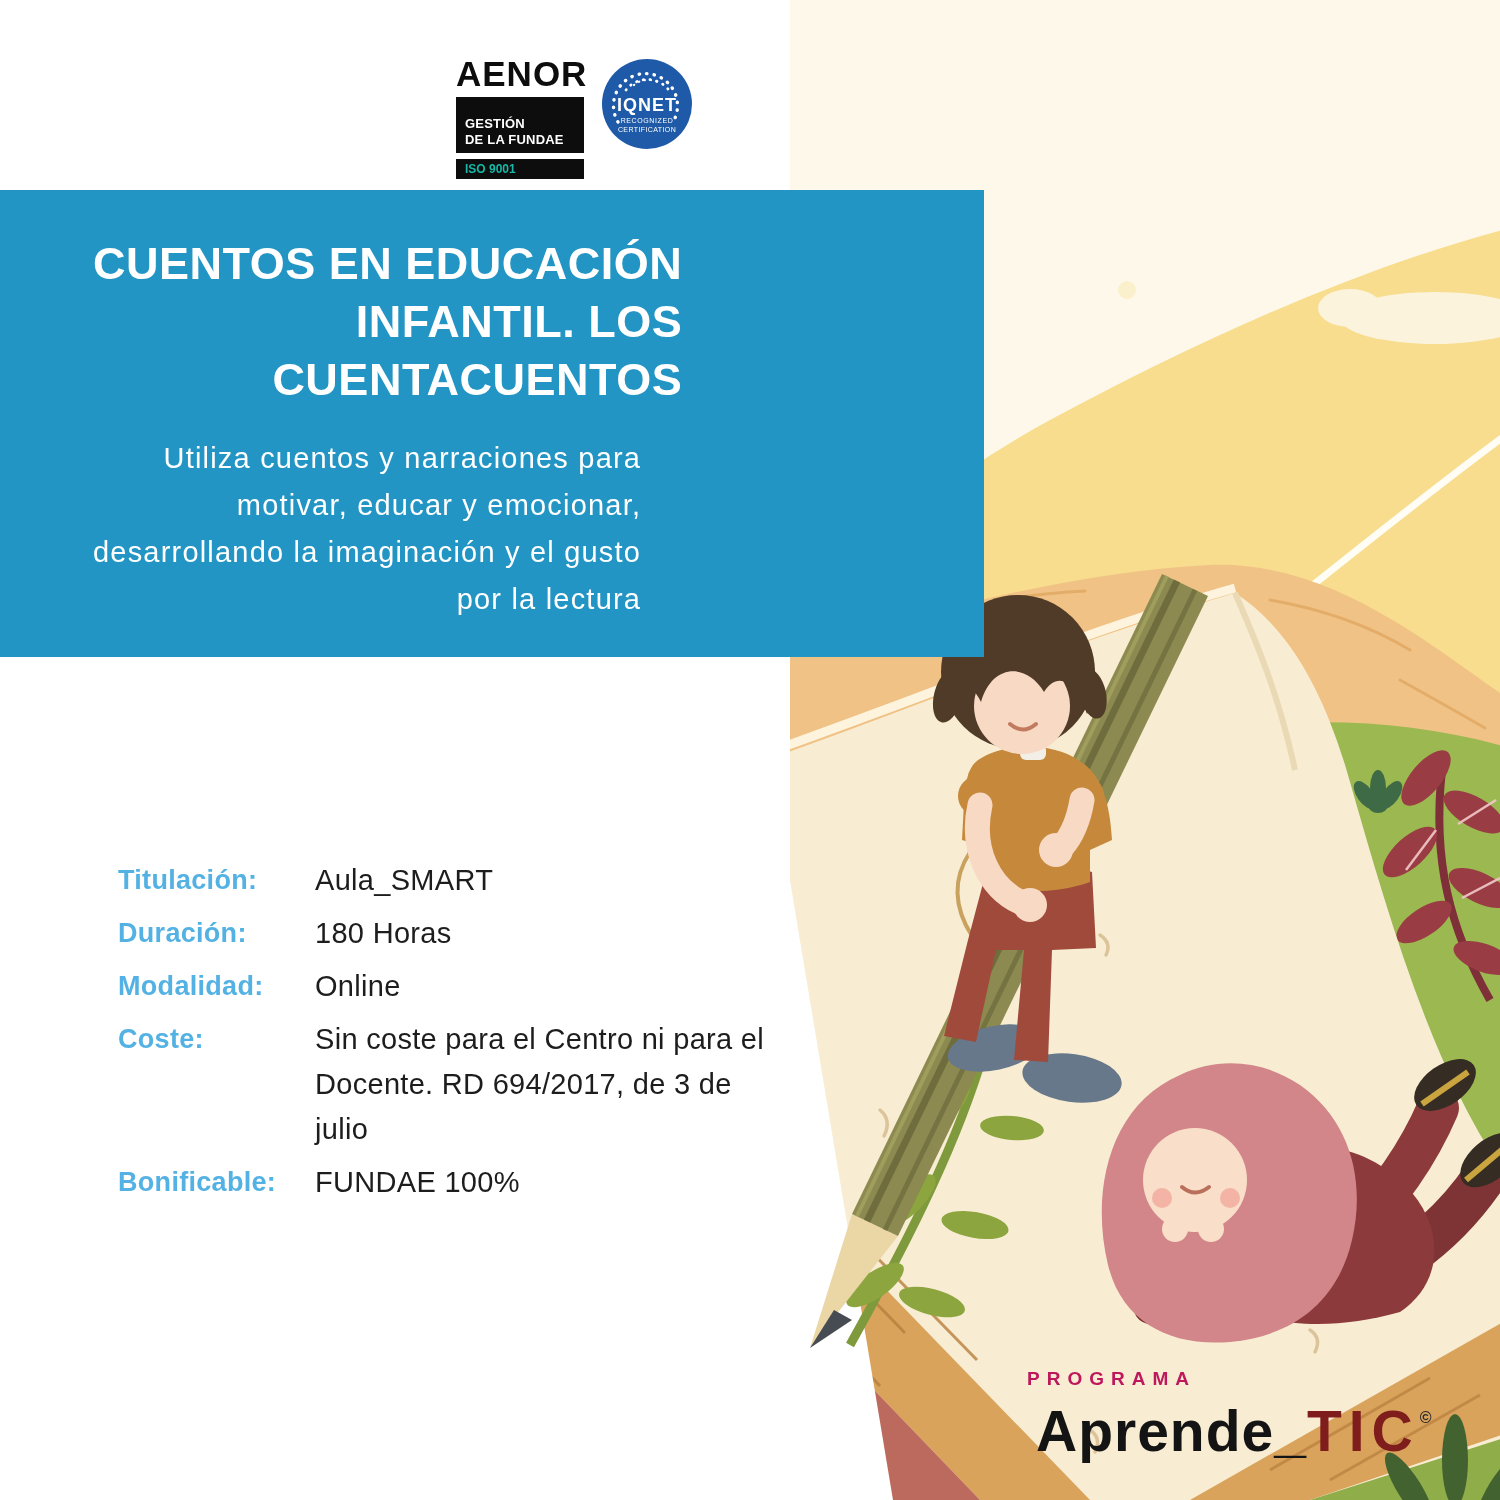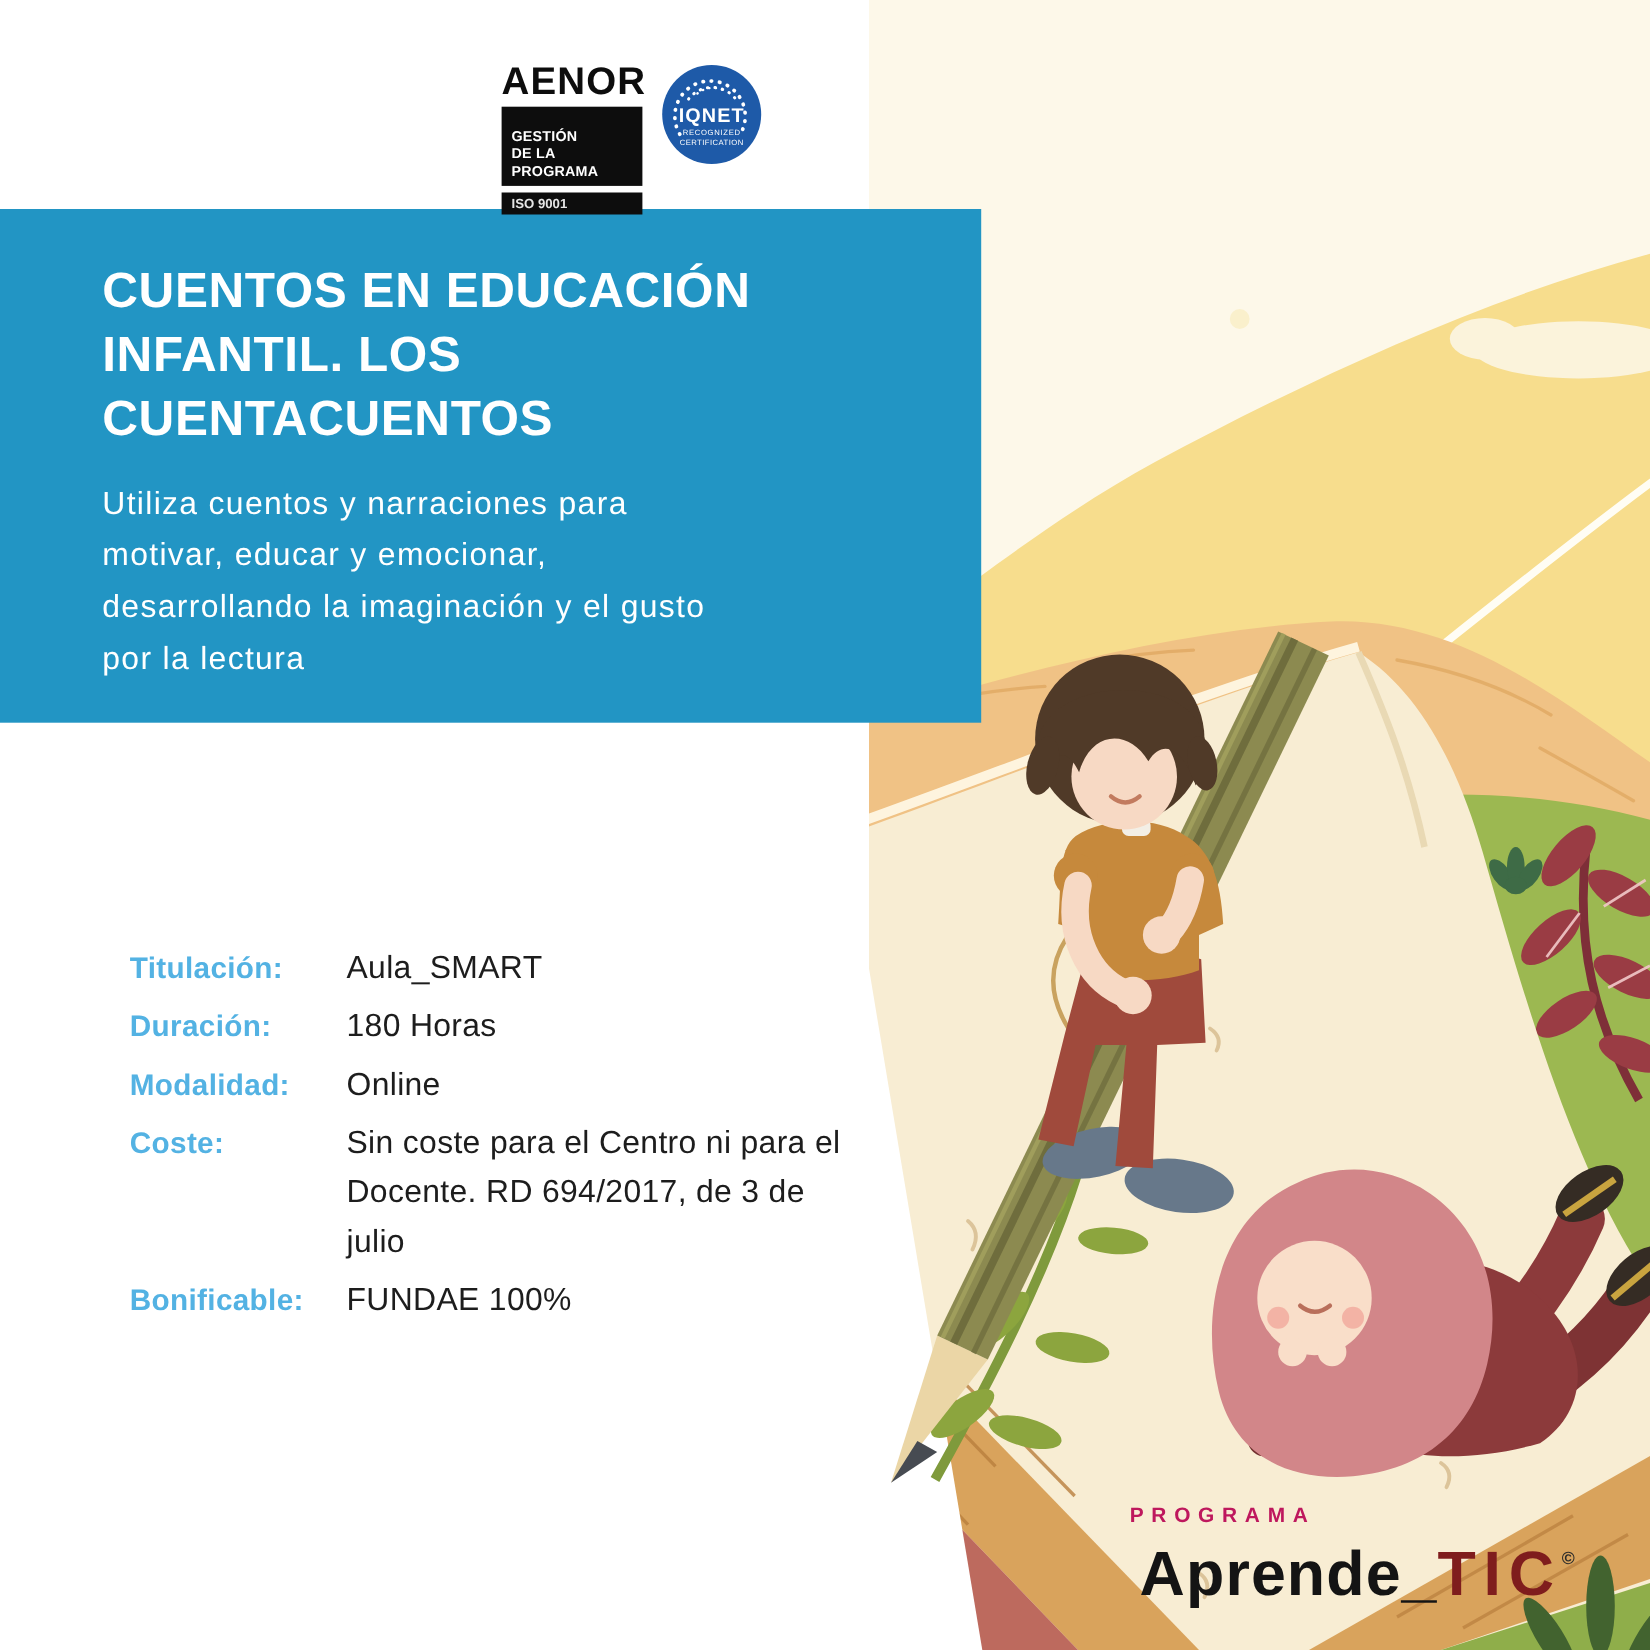--- a/index.html
+++ b/index.html
@@ -10,27 +10,27 @@
   }
   
   .illustration-panel { position:absolute; left:790px; top:0; width:710px; height:1500px; z-index:1; }
   .illustration-panel svg { position:absolute; left:0; top:0; }
 
   
   .aenor { position:absolute; left:456px; top:55px; width:128px; z-index:3; text-align:center; }
   .aenor-brand { font-size:35px; font-weight:800; letter-spacing:1px; color:#0d0d0d; line-height:38px; }
   .aenor-box { background:#0d0d0d; color:#ffffff; text-align:left; padding:19px 9px 5px 9px;
                font-size:13px; font-weight:bold; line-height:16px; letter-spacing:.2px; margin-top:4px; }
-  .aenor-iso { background:#0d0d0d; color:#e5e5e5; text-align:left; padding:3px 9px;
+  .aenor-iso { background:#0d0d0d; color:#14b8a6; text-align:left; padding:3px 9px;
                font-size:12px; font-weight:bold; margin-top:6px; }
   .iqnet { position:absolute; left:601px; top:58px; width:92px; height:92px; z-index:3; }
 
   
-  .blue-block { position:absolute; left:0; top:190px; width:892px; height:467px;
-                background:#2295C4; z-index:2; }
+  .blue-block { position:absolute; left:0; top:190px; width:984px; height:467px;
+                background:#2295C4; z-index:2;text-align:right; }
   .hero-title { position:absolute; left:93px; top:45px; color:#ffffff; font-weight:bold;
                 font-size:45px; line-height:58px; letter-spacing:.5px; }
   .hero-sub { position:absolute; left:93px; top:245px; color:#ffffff; font-weight:400;
               font-size:29px; line-height:47px; letter-spacing:1.2px; }
 
   
   .details { position:absolute; left:118px; top:858px; z-index:2; }
   .detail-row { display:flex; margin-bottom:8px; }
   .detail-label { width:197px; flex:0 0 197px; color:#53B2E3; font-weight:bold;
                   font-size:27px; line-height:45px; letter-spacing:.3px; }
@@ -202,21 +202,21 @@
         <circle cx="385" cy="1229" r="13" fill="#F9DEC9"></circle>
         <circle cx="421" cy="1229" r="13" fill="#F9DEC9"></circle>
       </g>
     </svg>
   </div>
 
   <div class="aenor">
     <div class="aenor-brand">AENOR</div>
     <div class="aenor-box">
       <div>GESTIÓN</div>
-      <div>DE LA PROGRAMA</div>
+      <div>DE LA FUNDAE</div>
     </div>
     <div class="aenor-iso">ISO 9001</div>
   </div>
 
   <div class="iqnet">
     <svg width="92" height="92" viewBox="0 0 92 92">
       <circle cx="46" cy="46" r="45" fill="#1E5AA8"></circle>
       <g stroke="#FFFFFF" fill="none" stroke-linecap="round">
         <path d="M 17,64 A 32,32 0 1 1 74,60" stroke-width="3.4" stroke-dasharray="0.4 7.2"></path>
         <path d="M 25,32 A 27,27 0 0 1 67,31" stroke-width="2.8" stroke-dasharray="0.4 6.4"></path>

